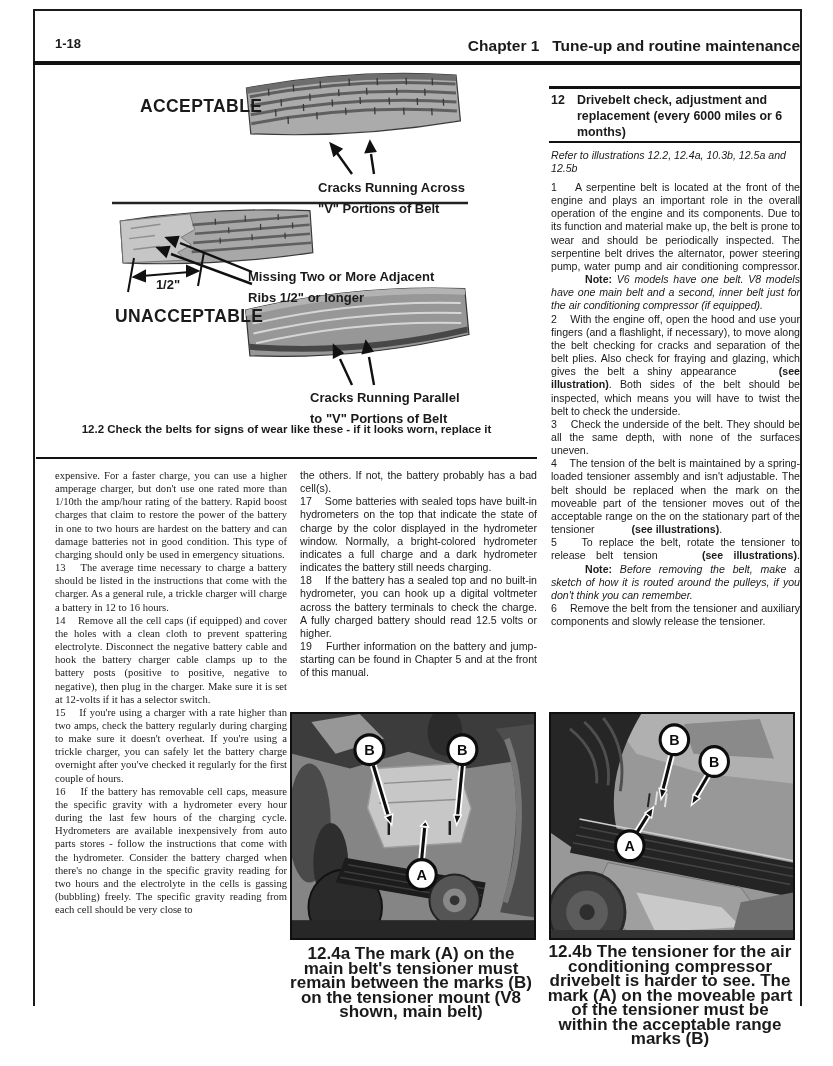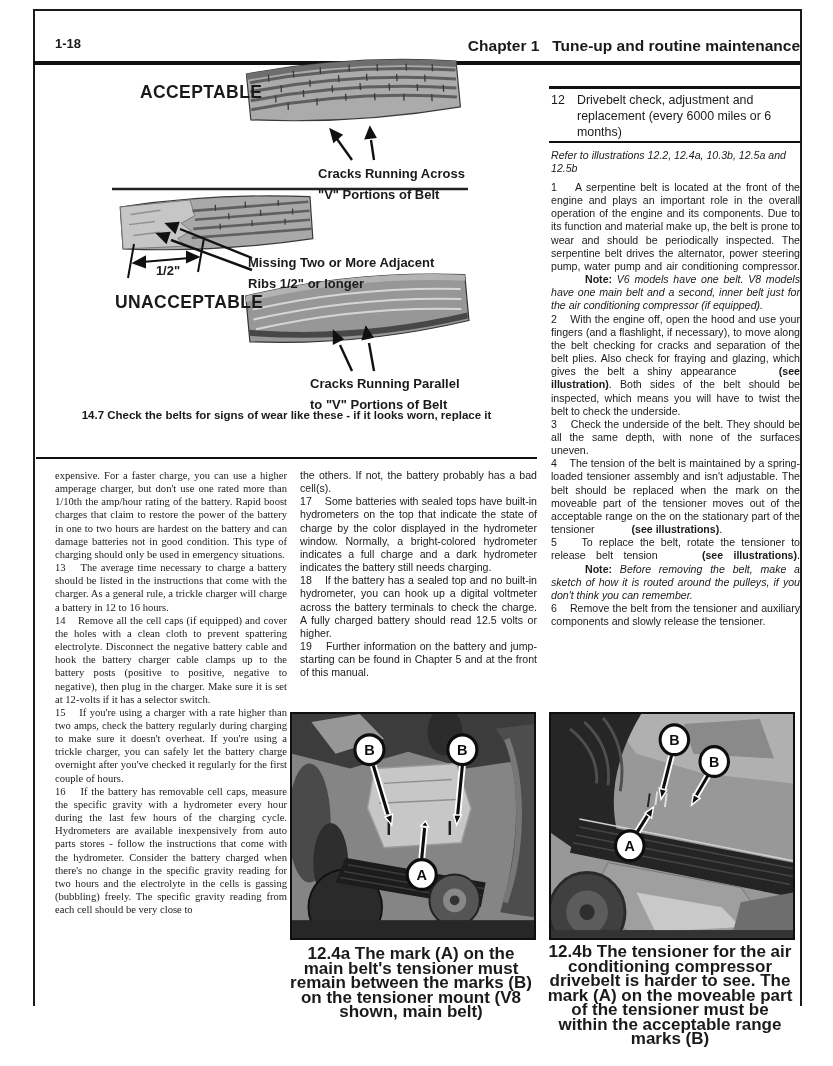--- a/index.html
+++ b/index.html
@@ -12,37 +12,37 @@
   .col p{margin:0;white-space:pre-wrap;}
   .pageframe{border-top:2px solid #1a1a1a;border-left:2px solid #1a1a1a;border-right:2px solid #1a1a1a;}
   .hdr-num{font-size:13px;font-weight:700;}
   .hdr-title{font-size:15.5px;font-weight:700;text-align:right;white-space:pre-wrap;}
   .figlabel{font-size:13px;font-weight:700;line-height:21px;white-space:pre-line;}
   .figbig{font-size:17.5px;font-weight:700;letter-spacing:.4px;}
   .figdim{font-size:13px;font-weight:700;}
   .figcap{font-size:11.5px;font-weight:700;text-align:center;}
   .photocap{font-size:17px;font-weight:700;text-align:center;line-height:14.5px;}
   .photo{border:2px solid #0f0f0f;background:#8a8a8a;overflow:hidden;}
-  .s12-head{display:flex;font-size:12.4px;font-weight:400;line-height:15.8px;}
+  .s12-head{display:flex;font-size:12.4px;font-weight:700;line-height:15.8px;}
   .s12-num{width:26px;flex:none;}
   .refer{font-size:10.6px;font-style:italic;line-height:13px;}
   svg text{font-family:"Liberation Sans",sans-serif;font-weight:700;}
 </style>
 </head>
 <body>
 
 <div class="abs pageframe" style="left:33px;top:9px;width:765px;height:995px;"></div>
 
 <div class="abs" style="left:33px;top:34px;width:767px;height:26px;">
   <span class="abs hdr-num" style="left:22px;top:2px;">1-18</span>
   <div class="abs hdr-title" style="left:0;top:3px;width:767px;">Chapter 1   Tune-up and routine maintenance</div>
 </div>
 <div class="abs rule" style="left:33px;top:61px;width:767px;height:4px;"></div>
 
-<div class="abs" style="left:36px;top:56px;width:501px;height:385px;padding-left:32px;">
+<div class="abs" style="left:36px;top:70px;width:501px;height:385px;padding-left:32px;">
   <svg width="501" height="385" viewBox="0 0 501 385" style="position:absolute;left:0;top:0;">
 
     <g transform="translate(210,10) rotate(-3)">
       <path d="M0,8 Q105,-6 210,6 L212,52 Q105,64 2,54 Z" fill="#ababab" stroke="#3a3a3a" stroke-width="1.2"></path>
       <path d="M0,8 Q105,-6 210,6 L210,12 Q105,0 0,14 Z" fill="#6e6e6e"></path>
       <path d="M3,17 Q105,3 209,15" fill="none" stroke="#5f5f5f" stroke-width="3"></path>
       <path d="M3,26 Q105,12 209,24" fill="none" stroke="#5f5f5f" stroke-width="3"></path>
       <path d="M3,35 Q105,21 209,33" fill="none" stroke="#5f5f5f" stroke-width="3"></path>
       <path d="M3,44 Q105,30 209,42" fill="none" stroke="#5f5f5f" stroke-width="3"></path>
       <g stroke="#383838" stroke-width="1.3">
@@ -138,21 +138,21 @@
   </svg>
   <div class="abs figbig" style="left:104px;top:26px;">ACCEPTABLE</div>
   <div class="abs figlabel" style="left:282px;top:107px;">Cracks Running Across
 "V" Portions of Belt</div>
   <div class="abs figdim" style="left:108px;top:207px;width:48px;text-align:center;">1/2"</div>
   <div class="abs figlabel" style="left:212px;top:196px;">Missing Two or More Adjacent
 Ribs 1/2" or longer</div>
   <div class="abs figbig" style="left:79px;top:236px;">UNACCEPTABLE</div>
   <div class="abs figlabel" style="left:274px;top:317px;">Cracks Running Parallel
 to "V" Portions of Belt</div>
-  <div class="abs figcap" style="left:0;top:353px;width:501px;">14.7  Check the belts for signs of wear like these - if it looks worn, replace it</div>
+  <div class="abs figcap" style="left:0;top:353px;width:501px;">12.2  Check the belts for signs of wear like these - if it looks worn, replace it</div>
 </div>
 <div class="abs rule" style="left:36px;top:457px;width:501px;height:2px;"></div>
 
 <div class="abs col" style="left:55px;top:469px;width:232px;font-family:Liberation Serif, serif;">
   <p>expensive. For a faster charge, you can use a higher amperage charger, but don't use one rated more than 1/10th the amp/hour rating of the battery. Rapid boost charges that claim to restore the power of the battery in one to two hours are hardest on the battery and can damage batteries not in good condition. This type of charging should only be used in emergency situations.</p>
   <p>13    The average time necessary to charge a battery should be listed in the instructions that come with the charger. As a general rule, a trickle charger will charge a battery in 12 to 16 hours.</p>
   <p>14    Remove all the cell caps (if equipped) and cover the holes with a clean cloth to prevent spattering electrolyte. Disconnect the negative battery cable and hook the battery charger cable clamps up to the battery posts (positive to positive, negative to negative), then plug in the charger. Make sure it is set at 12-volts if it has a selector switch.</p>
   <p>15    If you're using a charger with a rate higher than two amps, check the battery regularly during charging to make sure it doesn't overheat. If you're using a trickle charger, you can safely let the battery charge overnight after you've checked it regularly for the first couple of hours.</p>
   <p>16    If the battery has removable cell caps, measure the specific gravity with a hydrometer every hour during the last few hours of the charging cycle. Hydrometers are available inexpensively from auto parts stores - follow the instructions that come with the hydrometer. Consider the battery charged when there's no change in the specific gravity reading for two hours and the electrolyte in the cells is gassing (bubbling) freely. The specific gravity reading from each cell should be very close to</p>
 </div>

